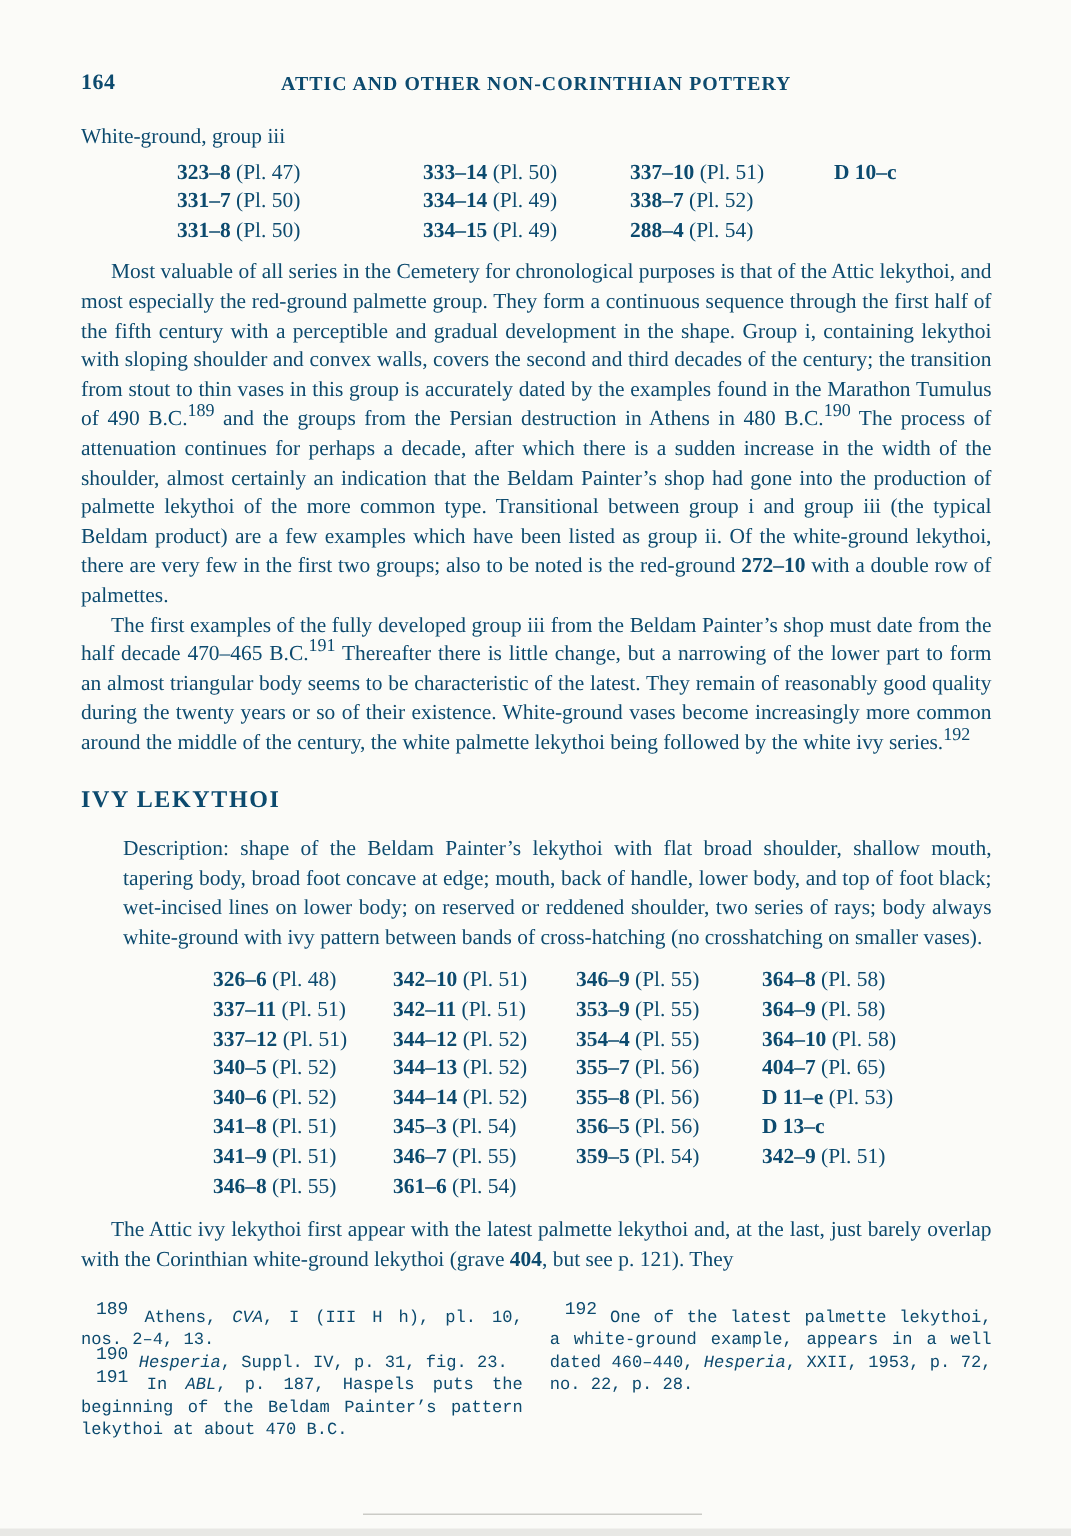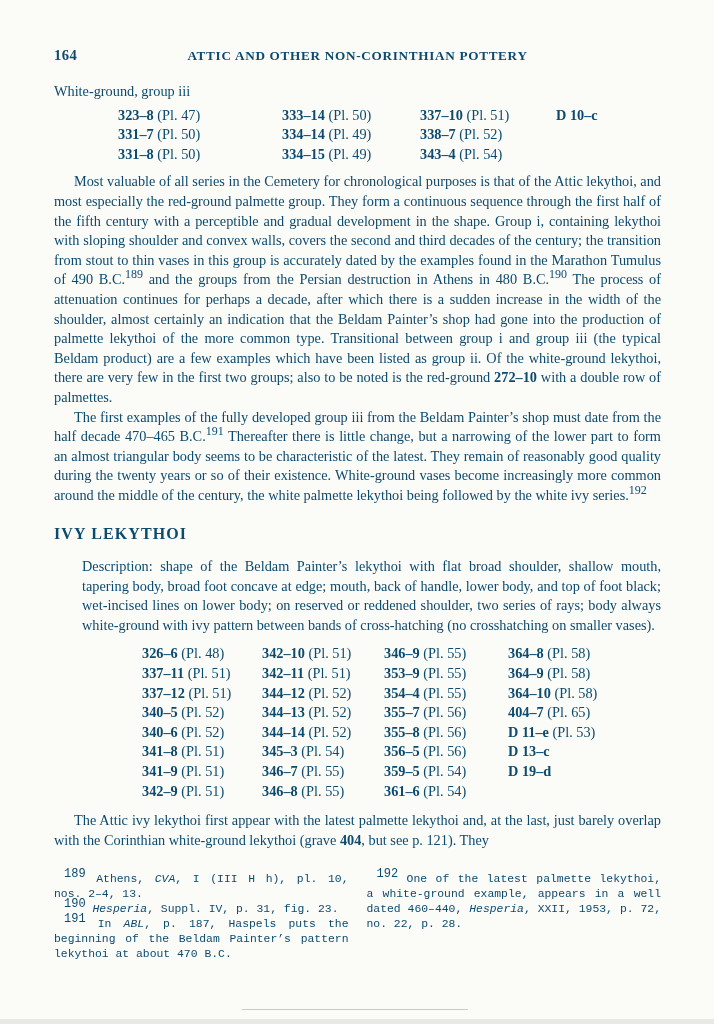--- a/index.html
+++ b/index.html
@@ -47,21 +47,21 @@
       <div class="cat-cell"><span class="b">323–8</span><span> (Pl. 47)</span></div>
       <div class="cat-cell"><span class="b">333–14</span><span> (Pl. 50)</span></div>
       <div class="cat-cell"><span class="b">337–10</span><span> (Pl. 51)</span></div>
       <div class="cat-cell"><span class="b">D 10–c</span></div>
       <div class="cat-cell"><span class="b">331–7</span><span> (Pl. 50)</span></div>
       <div class="cat-cell"><span class="b">334–14</span><span> (Pl. 49)</span></div>
       <div class="cat-cell"><span class="b">338–7</span><span> (Pl. 52)</span></div>
       <div class="cat-cell"></div>
       <div class="cat-cell"><span class="b">331–8</span><span> (Pl. 50)</span></div>
       <div class="cat-cell"><span class="b">334–15</span><span> (Pl. 49)</span></div>
-      <div class="cat-cell"><span class="b">343–4</span><span> (Pl. 54)</span></div>
+      <div class="cat-cell"><span class="b">288–4</span><span> (Pl. 54)</span></div>
       <div class="cat-cell"></div>
     </div>
 
   <p class="body indent"><span>Most valuable of all series in the Cemetery for chronological purposes is that of the Attic lekythoi, and most especially the red-ground palmette group. They form a continuous sequence through the first half of the fifth century with a perceptible and gradual development in the shape. Group i, containing lekythoi with sloping shoulder and convex walls, covers the second and third decades of the century; the transition from stout to thin vases in this group is accurately dated by the examples found in the Marathon Tumulus of 490 B.C.</span><sup class="fnref">189</sup><span> and the groups from the Persian destruction in Athens in 480 B.C.</span><sup class="fnref">190</sup><span> The process of attenuation continues for perhaps a decade, after which there is a sudden increase in the width of the shoulder, almost certainly an indication that the Beldam Painter’s shop had gone into the production of palmette lekythoi of the more common type. Transitional between group i and group iii (the typical Beldam product) are a few examples which have been listed as group ii. Of the white-ground lekythoi, there are very few in the first two groups; also to be noted is the red-ground </span><span class="b">272–10</span><span> with a double row of palmettes.</span></p>
 
   <p class="body indent"><span>The first examples of the fully developed group iii from the Beldam Painter’s shop must date from the half decade 470–465 B.C.</span><sup class="fnref">191</sup><span> Thereafter there is little change, but a narrowing of the lower part to form an almost triangular body seems to be characteristic of the latest. They remain of reasonably good quality during the twenty years or so of their existence. White-ground vases become increasingly more common around the middle of the century, the white palmette lekythoi being followed by the white ivy series.</span><sup class="fnref">192</sup></p>
 
   <div class="section-head">IVY LEKYTHOI</div>
 
   <p class="body desc"><span>Description: shape of the Beldam Painter’s lekythoi with flat broad shoulder, shallow mouth, tapering body, broad foot concave at edge; mouth, back of handle, lower body, and top of foot black; wet-incised lines on lower body; on reserved or reddened shoulder, two series of rays; body always white-ground with ivy pattern between bands of cross-hatching (no crosshatching on smaller vases).</span></p>
@@ -87,21 +87,20 @@
       <div class="cat-cell"><span class="b">344–14</span><span> (Pl. 52)</span></div>
       <div class="cat-cell"><span class="b">355–8</span><span> (Pl. 56)</span></div>
       <div class="cat-cell"><span class="b">D 11–e</span><span> (Pl. 53)</span></div>
       <div class="cat-cell"><span class="b">341–8</span><span> (Pl. 51)</span></div>
       <div class="cat-cell"><span class="b">345–3</span><span> (Pl. 54)</span></div>
       <div class="cat-cell"><span class="b">356–5</span><span> (Pl. 56)</span></div>
       <div class="cat-cell"><span class="b">D 13–c</span></div>
       <div class="cat-cell"><span class="b">341–9</span><span> (Pl. 51)</span></div>
       <div class="cat-cell"><span class="b">346–7</span><span> (Pl. 55)</span></div>
       <div class="cat-cell"><span class="b">359–5</span><span> (Pl. 54)</span></div>
-      <div class="cat-cell"><span class="b">D 19–d</span></div>
       <div class="cat-cell"><span class="b">342–9</span><span> (Pl. 51)</span></div>
       <div class="cat-cell"><span class="b">346–8</span><span> (Pl. 55)</span></div>
       <div class="cat-cell"><span class="b">361–6</span><span> (Pl. 54)</span></div>
       <div class="cat-cell"></div>
     </div>
 
   <p class="body indent"><span>The Attic ivy lekythoi first appear with the latest palmette lekythoi and, at the last, just barely overlap with the Corinthian white-ground lekythoi (grave </span><span class="b">404</span><span>, but see p. 121). They</span></p>
 
   <div class="footnotes">
     <div class="fncol">

